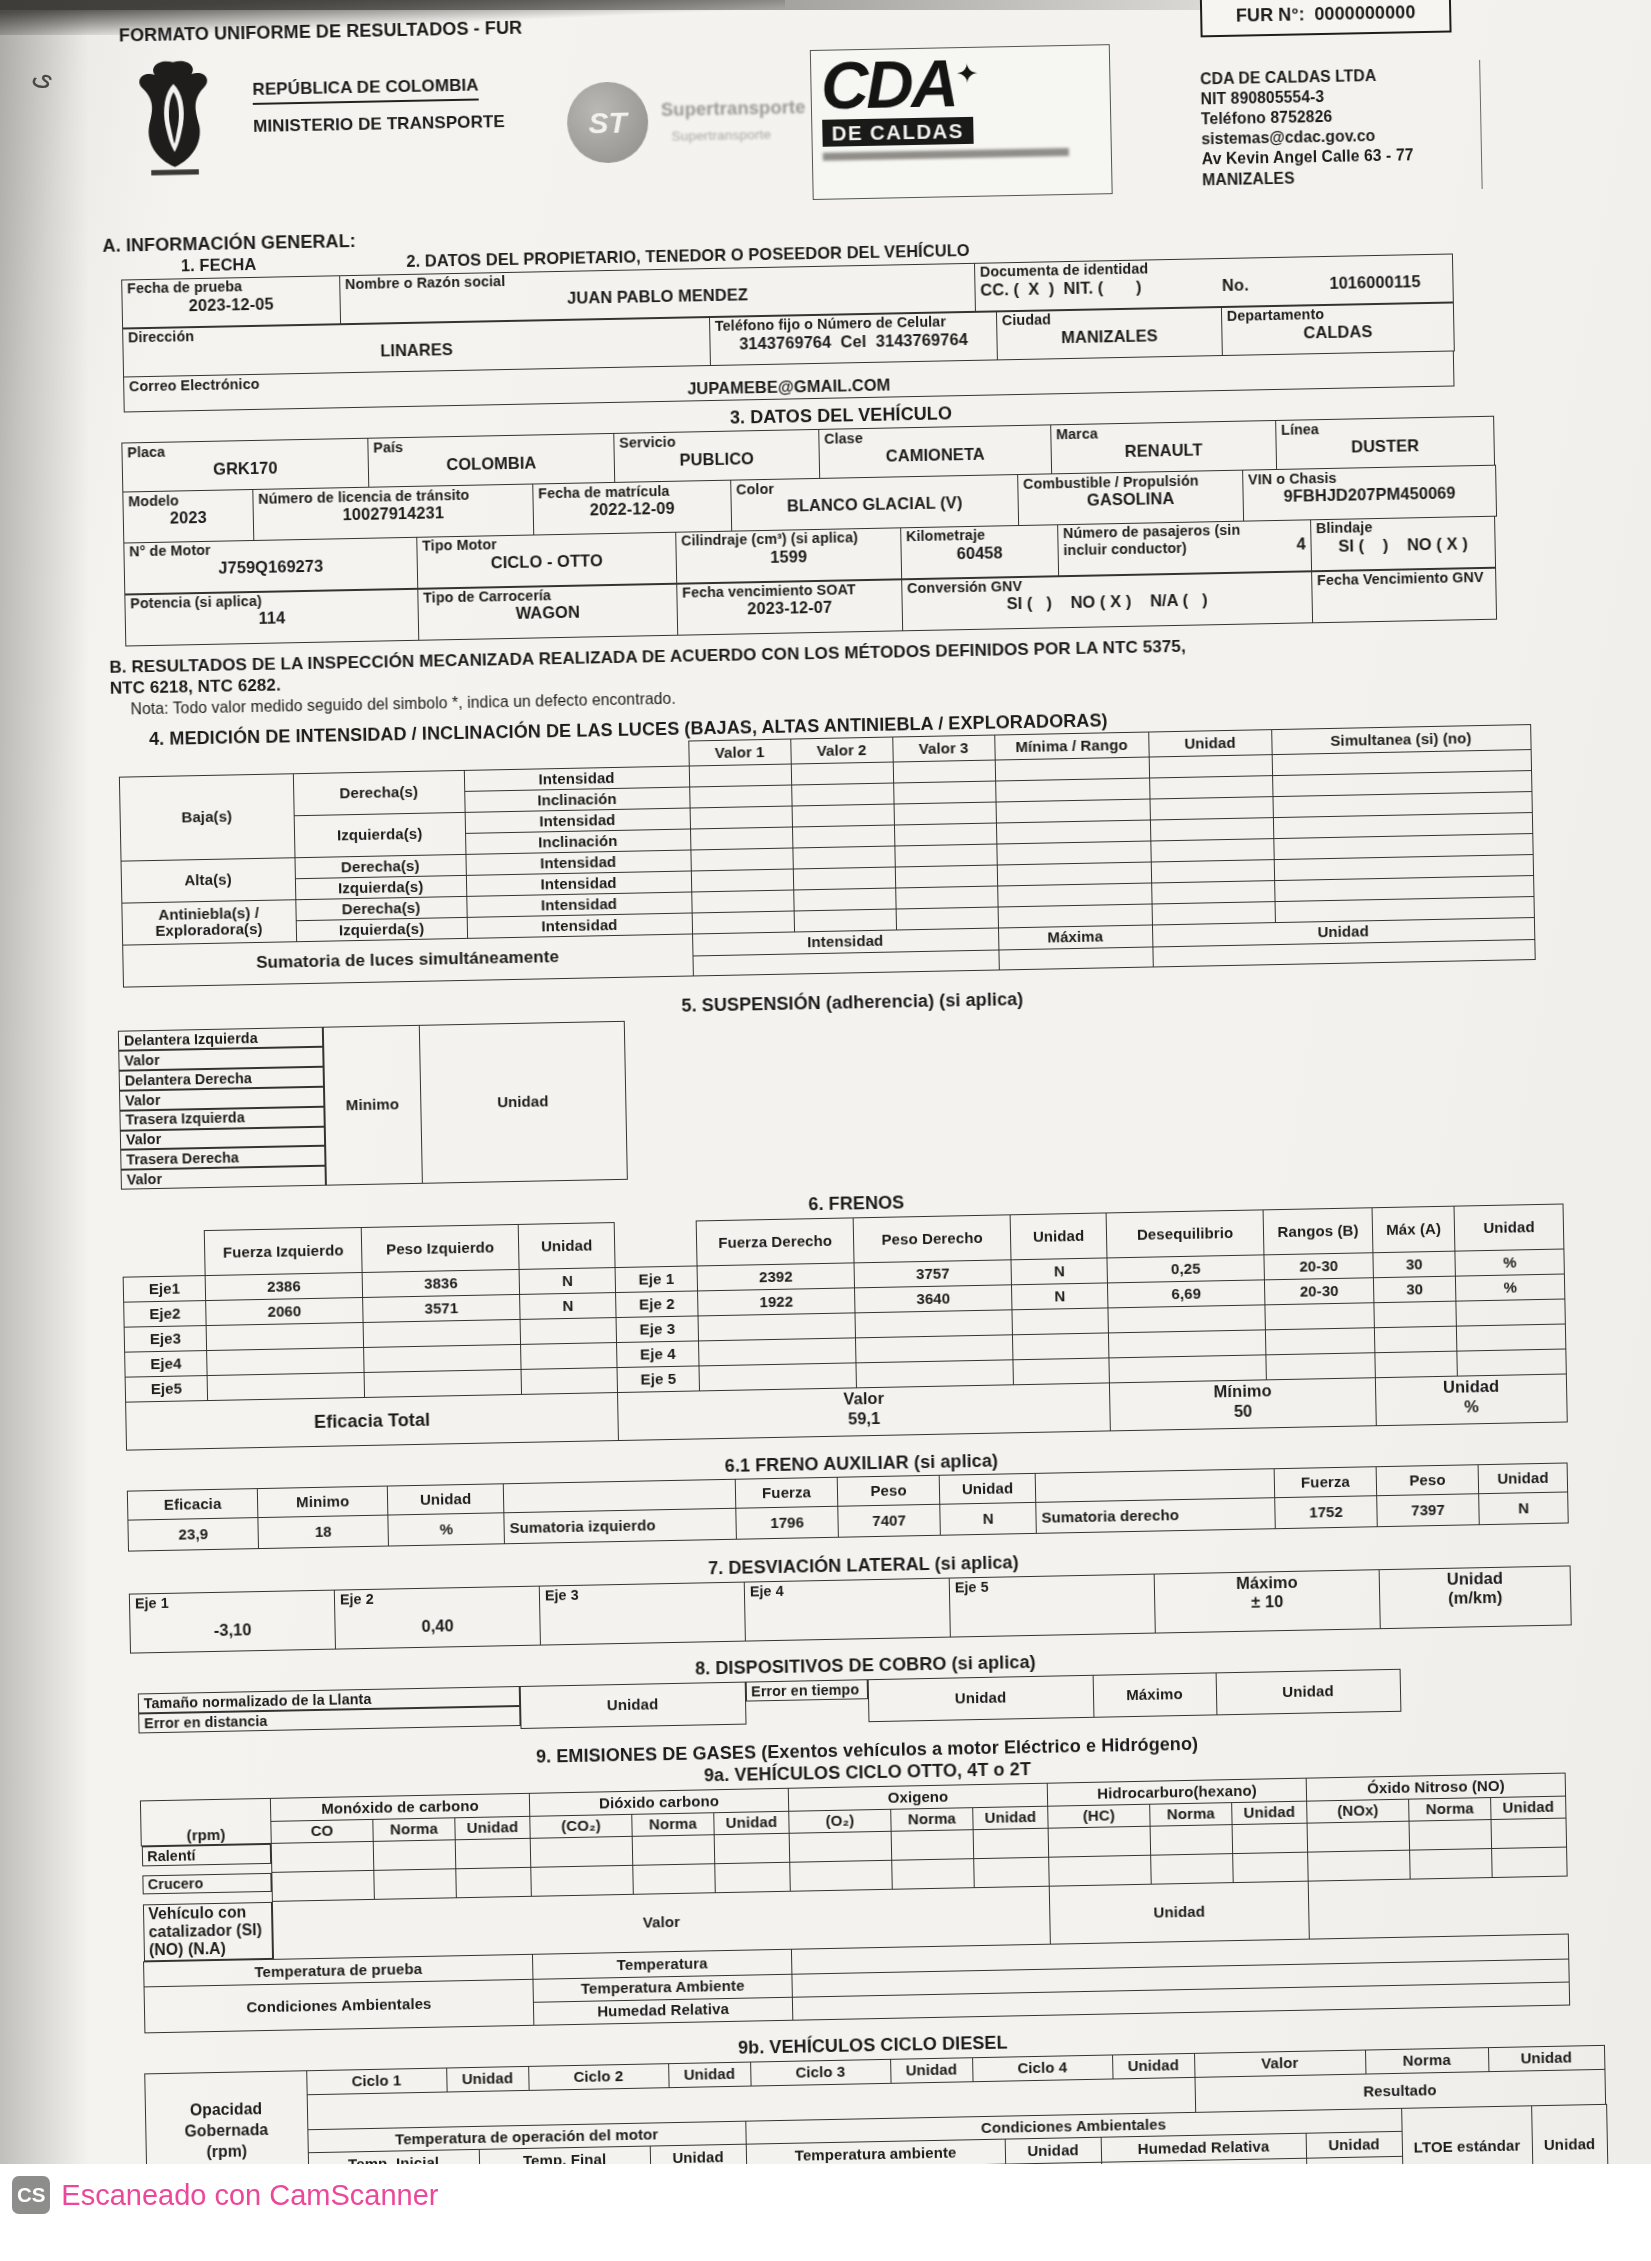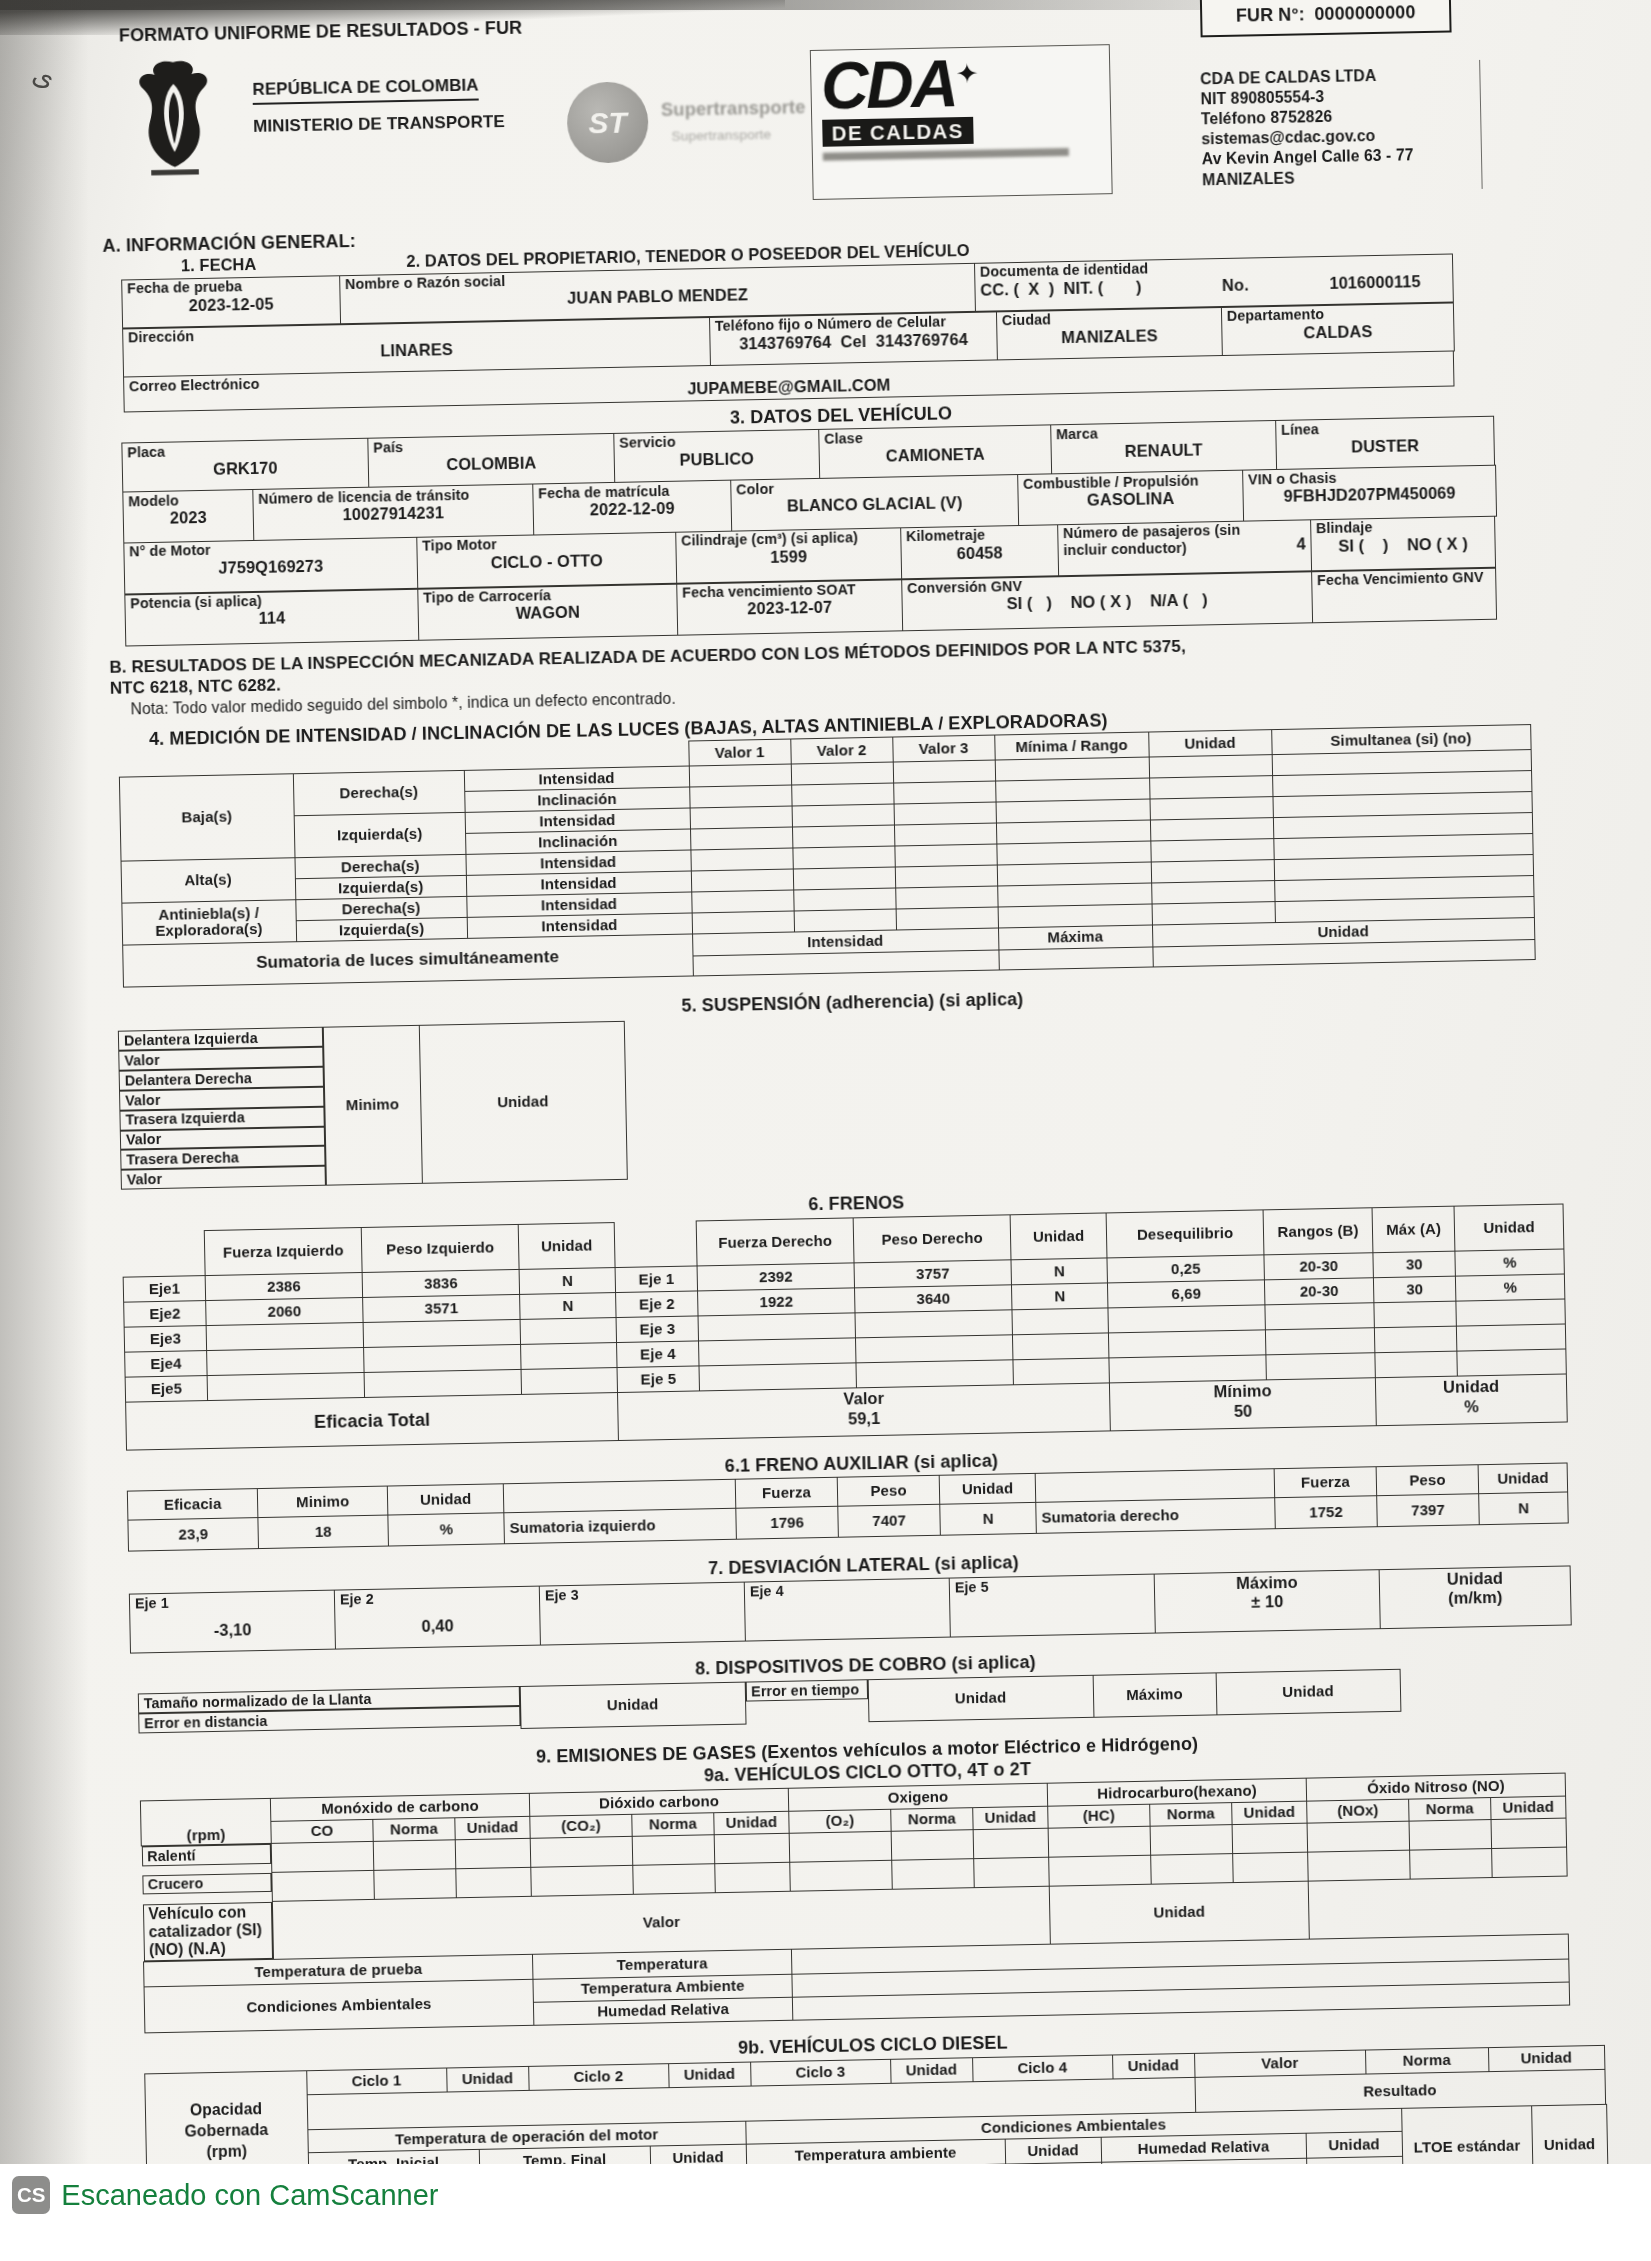--- a/index.html
+++ b/index.html
@@ -66,21 +66,21 @@
   .atitle{font-size:18px;font-weight:800;margin:2.7px 0 1.4px 4.1px;}
   .subrow{display:flex;margin:0 0 2.7px 0;}
   .sub1{font-size:16.4px;font-weight:800;margin-left:82px;}
   .sub2{font-size:16.4px;font-weight:800;margin-left:150px;}
   .mt{margin-top:9.6px;}
   .note{font-size:15.7px;font-weight:400;margin:1.4px 0 0 23px;}
   .bline{font-size:17px;font-weight:800;margin-left:2.7px;line-height:1.25;}
   .cline{font-size:17px;font-weight:800;margin-left:2.7px;line-height:1.3;}
   .csbar{position:absolute;left:0;top:2164px;width:1652px;height:98px;background:#ffffff;display:flex;align-items:flex-start;padding:12.3px 0 0 12.3px;}
   .csicon{width:38px;height:38px;background:#8d8d8b;border-radius:6.8px;color:#fff;display:flex;align-items:center;justify-content:center;font-size:20.5px;font-weight:800;margin-right:11px;}
-  .cstext{font-size:29px;color:#15803d;font-weight:400;margin-top:2.7px;}
+  .cstext{font-size:29px;color:#ec4899;font-weight:400;margin-top:2.7px;}
   .s9b-wrap{display:flex;margin-left:9.6px;}
   .s9b-left{width:162px;border:1.4px solid #34332f;border-right:none;display:flex;flex-direction:column;justify-content:center;align-items:center;}
   .s9b-left span{font-size:15.7px;font-weight:800;line-height:1.35;}
   .vtall{height:31px;}
 </style>
 </head>
 <body>
 
 <div class="paper">
   <div class="shade-top"></div>

